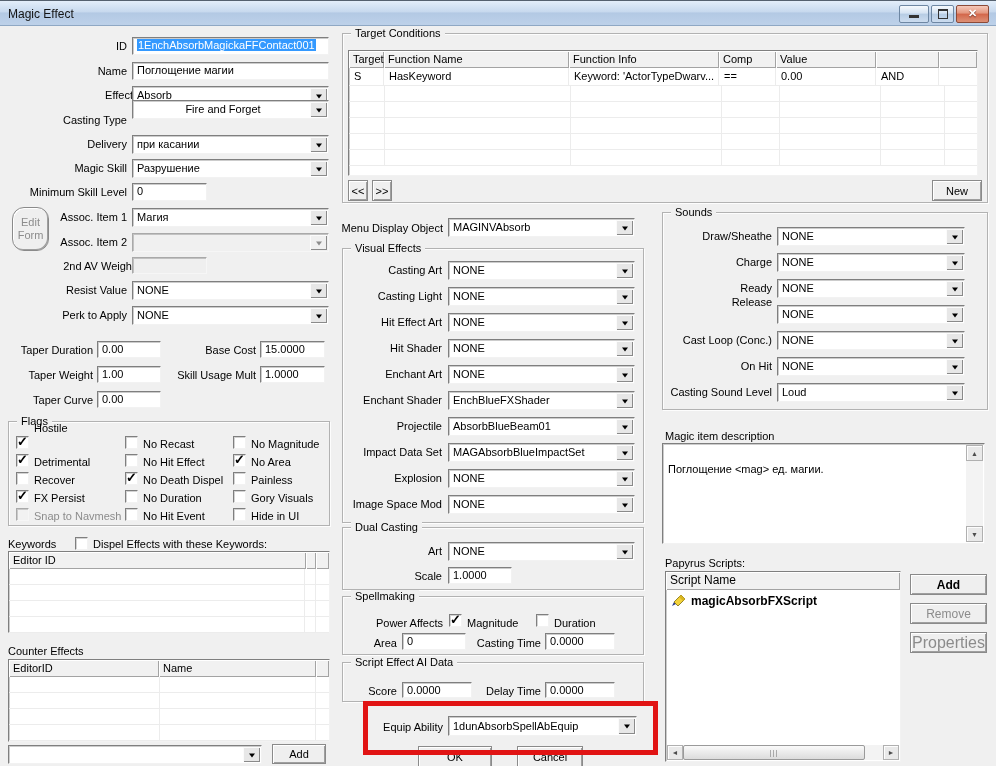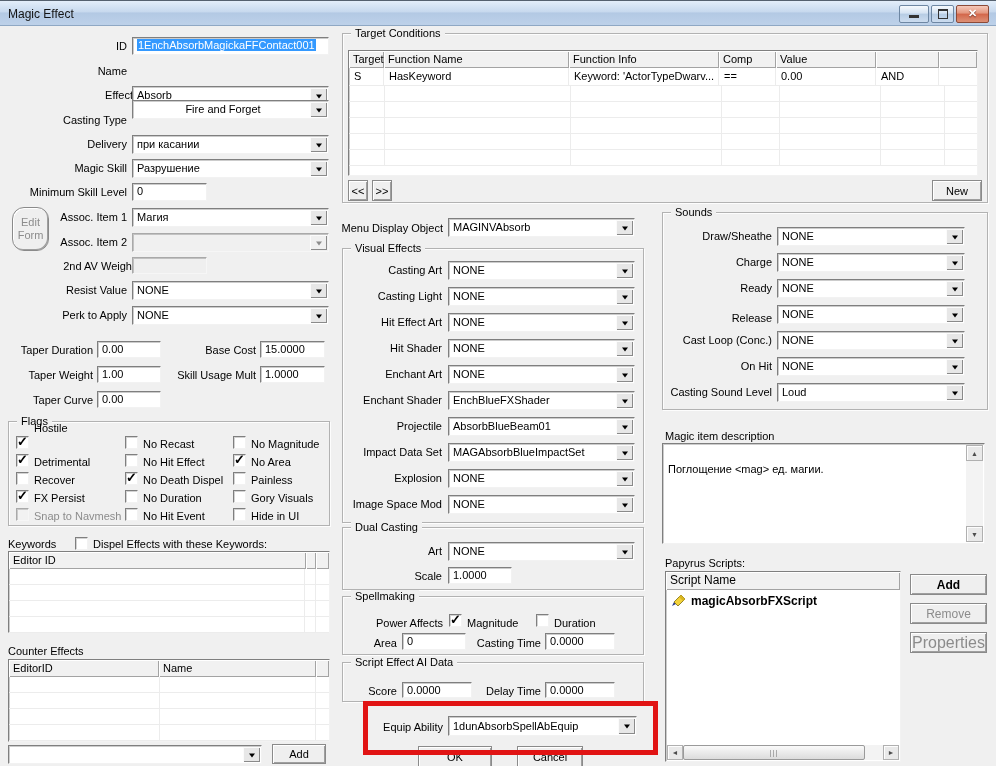--- a/index.html
+++ b/index.html
@@ -93,20 +93,21 @@
       </span>
     <span class="wbtn close" style="left:956px;width:33px;">
         <span class="glyph-x">✕</span>
       </span>
   </div>
 
   <span class="lbl r" style="left:0;width:127px;top:40px;">ID</span>
   <div class="tb sunken abs" style="left:132px;top:37px;width:197px;height:18px;"><span class="sel">1EnchAbsorbMagickaFFContact001</span></div>
 
   <span class="lbl r" style="left:0;width:127px;top:65px;">Name</span>
+  <div class="tb sunken abs" style="left:132px;top:62px;width:197px;height:18px;">Поглощение магии</div>
 
   <span class="lbl r" style="left:15px;width:127px;top:89px;padding-left:43px;">Effect Archetype</span>
   <div class="combo sunken" style="left:132px;top:86px;width:197px;height:19px;">
     <span class="ctext">Absorb</span>
       <span class="carrow"></span>
   </div>
 
   <span class="lbl r" style="left:0;width:127px;top:114px;">Casting Type</span>
   <div class="combo sunken" style="left:132px;top:100px;width:197px;height:19px;text-align:center;">
     <span class="ctext">Fire and Forget</span>
@@ -461,21 +462,21 @@
   <span class="lbl r" style="left:660px;width:112px;top:256px;">Charge</span>
   <div class="combo sunken" style="left:777px;top:253px;width:188px;height:19px;">
       <span class="ctext">NONE</span>
       <span class="carrow"></span>
     </div>
   <span class="lbl r" style="left:660px;width:112px;top:282px;">Ready</span>
   <div class="combo sunken" style="left:777px;top:279px;width:188px;height:19px;">
       <span class="ctext">NONE</span>
       <span class="carrow"></span>
     </div>
-  <span class="lbl r" style="left:660px;width:112px;top:312px;text-align:right;">Release</span>
+  <span class="lbl r" style="left:660px;width:112px;top:296px;text-align:right;">Release</span>
   <div class="combo sunken" style="left:777px;top:305px;width:188px;height:19px;">
       <span class="ctext">NONE</span>
       <span class="carrow"></span>
     </div>
   <span class="lbl r" style="left:660px;width:112px;top:334px;">Cast Loop (Conc.)</span>
   <div class="combo sunken" style="left:777px;top:331px;width:188px;height:19px;">
       <span class="ctext">NONE</span>
       <span class="carrow"></span>
     </div>
   <span class="lbl r" style="left:660px;width:112px;top:360px;">On Hit</span>

